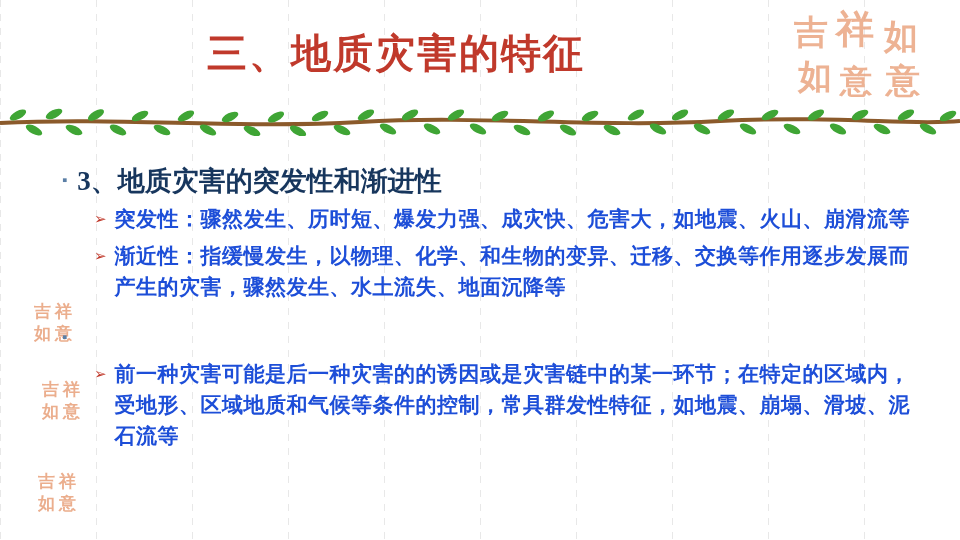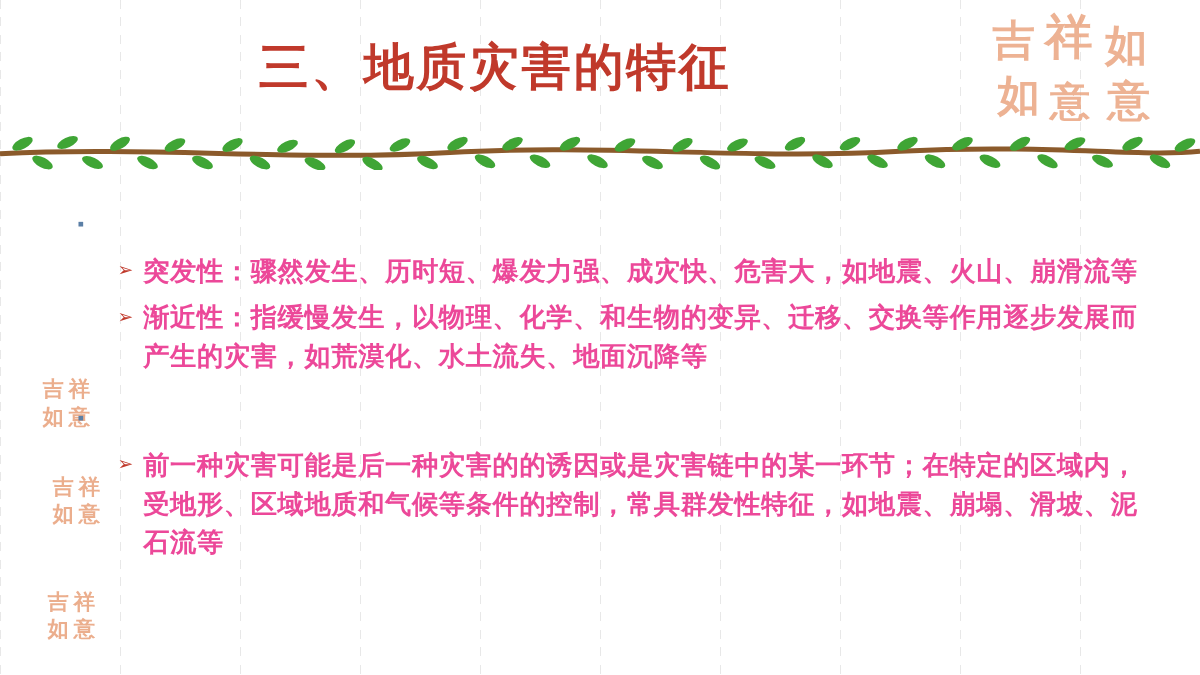--- a/index.html
+++ b/index.html
@@ -111,21 +111,21 @@
   .level2 .arrow {
     color: #c0392b;
     font-size: 15px;
     line-height: 31px;
     margin-right: 8px;
     flex: 0 0 auto;
   }
   .level2 .l2text {
     font-size: 21px;
     font-weight: bold;
-    color: #ec4899;
+    color: #1d4ed8;
     line-height: 31px;
     letter-spacing: 0.5px;
   }
   .block-gap { height: 14px; }
 </style>
 </head>
 <body>
 
 <div id="slide">
 
@@ -217,30 +217,31 @@
       <text x="21" y="17" font-size="17">祥</text>
       <text x="0" y="39" font-size="17">如</text>
       <text x="21" y="39" font-size="17">意</text>
     </g>
   </svg>
 
   <div class="content">
 
     <div class="level1">
       <span class="bullet">▪</span>
+      <span class="l1text">3、地质灾害的突发性和渐进性</span>
     </div>
 
     <div class="level2">
       <span class="arrow">➢</span>
       <span class="l2text">突发性：骤然发生、历时短、爆发力强、成灾快、危害大，如地震、火山、崩滑流等</span>
     </div>
 
     <div class="level2">
       <span class="arrow">➢</span>
-      <span class="l2text">渐近性：指缓慢发生，以物理、化学、和生物的变异、迁移、交换等作用逐步发展而产生的灾害，如荒漠化、水土流失、地面沉降等</span>
+      <span class="l2text">渐近性：指缓慢发生，以物理、化学、和生物的变异、迁移、交换等作用逐步发展而产生的灾害，骤然发生、水土流失、地面沉降等</span>
     </div>
 
     <div class="block-gap"></div>
 
     <div class="level1">
       <span class="bullet">▪</span>
     </div>
 
     <div class="level2">
       <span class="arrow">➢</span>

